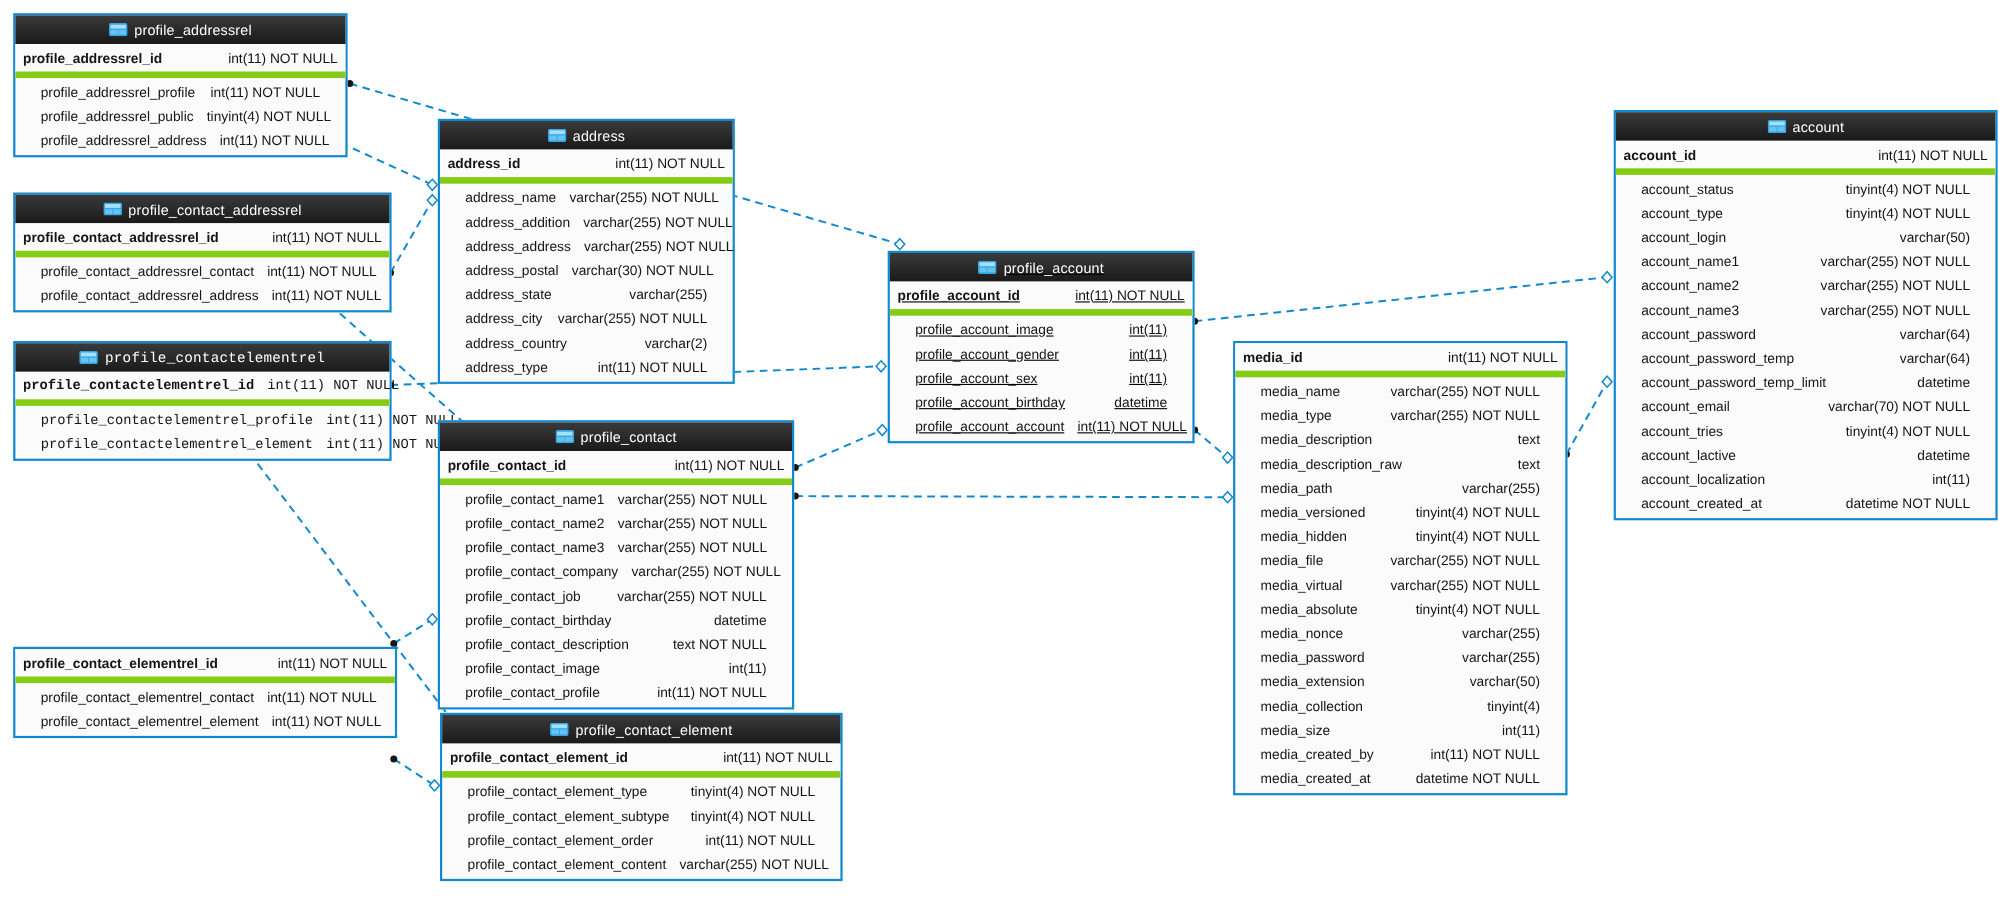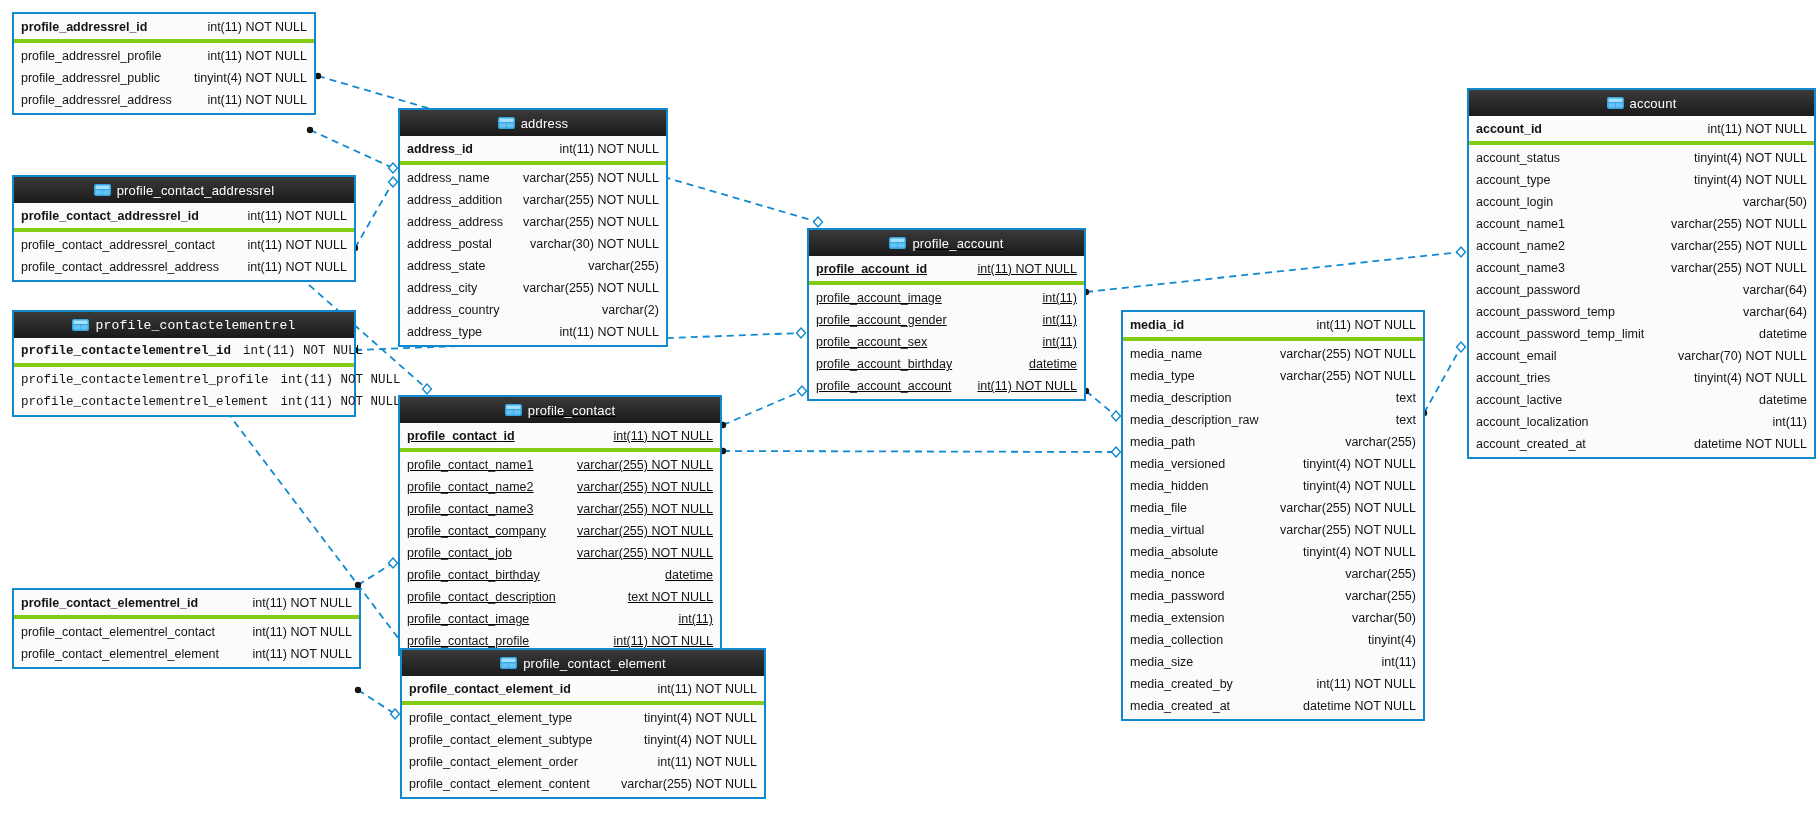--- a/index.html
+++ b/index.html
@@ -16,23 +16,23 @@
     height:26px;background:linear-gradient(#3a3a3a,#1a1a1a);color:#fff;
     display:flex;align-items:center;justify-content:center;gap:6px;
     font-size:13px;letter-spacing:.2px;
   }
   .ticon{display:flex;align-items:center}
   .ticon svg{display:block}
   .row{
     display:flex;justify-content:space-between;align-items:center;
     height:22px;padding:0 7px;font-size:12.5px;color:#141414;gap:12px;
   }
-  .pkrow{height:25px;border-bottom:4px solid #84cc16;background:#fbfbfb}
+  .pkrow{height:25px;border-bottom:6px solid #84cc16;background:#fbfbfb}
   .pkrow .cname{font-weight:bold}
-  .cols{padding:2px 0}
+  .cols{padding:2px 16px}
   .cname{white-space:nowrap}
   .ctype{white-space:nowrap;margin-left:auto}
 </style>
 </head>
 <body>
 
 <svg id="rel-svg" width="1817" height="840">
     <line x1="318" y1="76" x2="818" y2="222" stroke="#1089cf" stroke-width="1.8" stroke-dasharray="7 5"></line>
     <circle cx="318" cy="76" r="3.2" fill="#161616"></circle>
     <path d="M 818 217 L 822.5 222 L 818 227 L 813.5 222 Z" fill="#ffffff" stroke="#1089cf" stroke-width="1.4"></path>
@@ -68,20 +68,31 @@
     <path d="M 1116 411 L 1120.5 416 L 1116 421 L 1111.5 416 Z" fill="#ffffff" stroke="#1089cf" stroke-width="1.4"></path>
     <line x1="1086" y1="292" x2="1461" y2="252" stroke="#1089cf" stroke-width="1.8" stroke-dasharray="7 5"></line>
     <circle cx="1086" cy="292" r="3.2" fill="#161616"></circle>
     <path d="M 1461 247 L 1465.5 252 L 1461 257 L 1456.5 252 Z" fill="#ffffff" stroke="#1089cf" stroke-width="1.4"></path>
     <line x1="1424" y1="413" x2="1461" y2="347" stroke="#1089cf" stroke-width="1.8" stroke-dasharray="7 5"></line>
     <circle cx="1424" cy="413" r="3.2" fill="#161616"></circle>
     <path d="M 1461 342 L 1465.5 347 L 1461 352 L 1456.5 347 Z" fill="#ffffff" stroke="#1089cf" stroke-width="1.4"></path>
   </svg>
 <div id="canvas">
     <div class="table" style="left: 12px; top: 12px; width: 300px;">
+      <div class="thead">
+        <span class="ticon">
+          <svg width="17" height="12" viewBox="0 0 17 12">
+            <rect x="0" y="0" width="17" height="12" rx="2" fill="#36a6e3"></rect>
+            <rect x="1.5" y="1.5" width="14" height="3.5" fill="#a6e0ff"></rect>
+            <rect x="1.5" y="6.2" width="6.6" height="4.3" fill="#67c4f2"></rect>
+            <rect x="8.9" y="6.2" width="6.6" height="4.3" fill="#67c4f2"></rect>
+          </svg>
+        </span>
+        <span class="ttitle">profile_addressrel</span>
+      </div>
       <div class="row pkrow">
         <span class="cname">profile_addressrel_id</span>
         <span class="ctype">int(11) NOT NULL</span>
       </div>
       <div class="cols">
         <div class="row">
           <span class="cname">profile_addressrel_profile</span>
           <span class="ctype">int(11) NOT NULL</span>
         </div>
         <div class="row">
@@ -208,21 +219,21 @@
         <div class="row">
           <span class="cname">address_country</span>
           <span class="ctype">varchar(2)</span>
         </div>
         <div class="row">
           <span class="cname">address_type</span>
           <span class="ctype">int(11) NOT NULL</span>
         </div>
       </div>
     </div>
-    <div class="table" style="left: 398px; top: 395px; width: 320px; text-decoration: underline;">
+    <div class="table" style="left: 398px; top: 382px; width: 320px;">
       <div class="thead">
         <span class="ticon">
           <svg width="17" height="12" viewBox="0 0 17 12">
             <rect x="0" y="0" width="17" height="12" rx="2" fill="#36a6e3"></rect>
             <rect x="1.5" y="1.5" width="14" height="3.5" fill="#a6e0ff"></rect>
             <rect x="1.5" y="6.2" width="6.6" height="4.3" fill="#67c4f2"></rect>
             <rect x="8.9" y="6.2" width="6.6" height="4.3" fill="#67c4f2"></rect>
           </svg>
         </span>
         <span class="ttitle">profile_contact</span>
@@ -413,21 +424,21 @@
         <div class="row">
           <span class="cname">media_created_by</span>
           <span class="ctype">int(11) NOT NULL</span>
         </div>
         <div class="row">
           <span class="cname">media_created_at</span>
           <span class="ctype">datetime NOT NULL</span>
         </div>
       </div>
     </div>
-    <div class="table" style="left: 1467px; top: 88px; width: 345px;">
+    <div class="table" style="left: 1467px; top: 100px; width: 345px;">
       <div class="thead">
         <span class="ticon">
           <svg width="17" height="12" viewBox="0 0 17 12">
             <rect x="0" y="0" width="17" height="12" rx="2" fill="#36a6e3"></rect>
             <rect x="1.5" y="1.5" width="14" height="3.5" fill="#a6e0ff"></rect>
             <rect x="1.5" y="6.2" width="6.6" height="4.3" fill="#67c4f2"></rect>
             <rect x="8.9" y="6.2" width="6.6" height="4.3" fill="#67c4f2"></rect>
           </svg>
         </span>
         <span class="ttitle">account</span>

